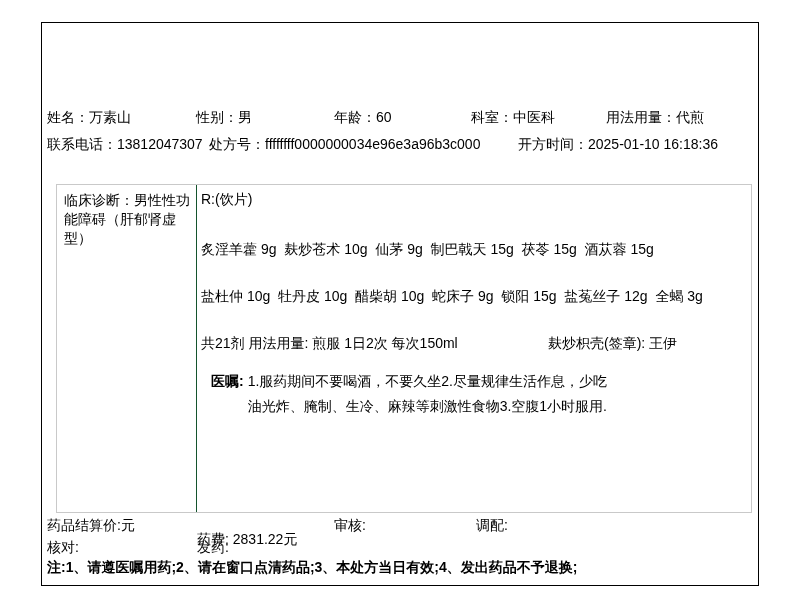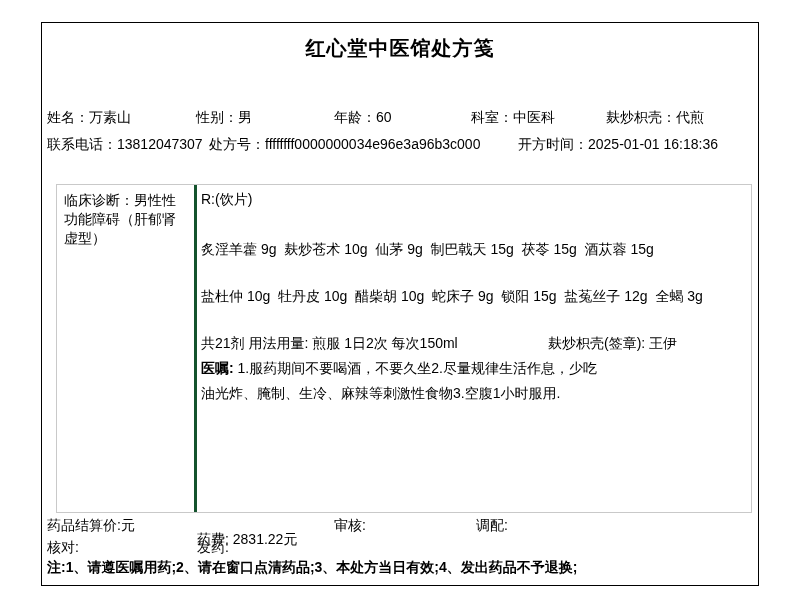--- a/index.html
+++ b/index.html
@@ -19,52 +19,51 @@
     text-align:center; font-size:20px; font-weight:bold;
     letter-spacing:1px;
   }
   .f { position:absolute; white-space:nowrap; line-height:16px; }
   .rx-box {
     position:absolute; left:14px; top:161px;
     width:694px; height:327px;
     border:1px solid #c9c9c9; display:flex;
   }
   .diag-cell {
-    width:140px; border-right:3px solid #14532d;
+    width:140px; border-right:1px solid #14532d;
     padding:6px 6px 6px 7px; line-height:19px;
     box-sizing:border-box;
   }
   .rx-cell {
     flex:1; padding:6px 10px 0 4px; box-sizing:border-box;
     position:relative; overflow:hidden;
   }
   .r-label { line-height:16px; margin-bottom:34px; }
   .herb-line { line-height:16px; margin-bottom:31px; white-space:pre-wrap; }
   .usage-row { line-height:16px; margin-top:8px; position:relative; }
   .doctor-sign { position:absolute; left:347px; top:0; white-space:nowrap; }
-  .advice { margin-top:5px; width:406px; line-height:25px; }
+  .advice { margin-top:18px; width:406px; line-height:25px;text-align:right; }
   .advice .adv-label { font-weight:bold; }
   .footer-field { position:absolute; white-space:nowrap; line-height:16px; }
 </style>
 </head>
 <body>
 
 <div class="page">
 
-  <div class="title">红心堂中医馆处方笺</div>
 
   <div class="f" style="top:86px;left:5px;"><span>姓名：</span><span>万素山</span></div>
   <div class="f" style="top:86px;left:154px;"><span>性别：</span><span>男</span></div>
   <div class="f" style="top:86px;left:292px;"><span>年龄：</span><span>60</span></div>
   <div class="f" style="top:86px;left:429px;"><span>科室：</span><span>中医科</span></div>
-  <div class="f" style="top:86px;left:564px;"><span>麸炒枳壳：</span><span>代煎</span></div>
+  <div class="f" style="top:86px;left:564px;"><span>用法用量：</span><span>代煎</span></div>
 
   <div class="f" style="top:113px;left:5px;"><span>联系电话：</span><span>13812047307</span></div>
   <div class="f" style="top:113px;left:167px;"><span>处方号：</span><span>ffffffff0000000034e96e3a96b3c000</span></div>
-  <div class="f" style="top:113px;left:476px;"><span>开方时间：</span><span>2025-01-01 16:18:36</span></div>
+  <div class="f" style="top:113px;left:476px;"><span>开方时间：</span><span>2025-01-10 16:18:36</span></div>
 
   <div class="rx-box">
     <div class="diag-cell">
       <span>临床诊断：</span><span>男性性功能障碍（肝郁肾虚型）</span>
     </div>
     <div class="rx-cell">
       <div class="r-label">R:(饮片)</div>
       <div class="herb-line">炙淫羊藿 9g  麸炒苍术 10g  仙茅 9g  制巴戟天 15g  茯苓 15g  酒苁蓉 15g</div>
       <div class="herb-line">盐杜仲 10g  牡丹皮 10g  醋柴胡 10g  蛇床子 9g  锁阳 15g  盐菟丝子 12g  全蝎 3g</div>
       <div class="usage-row">

